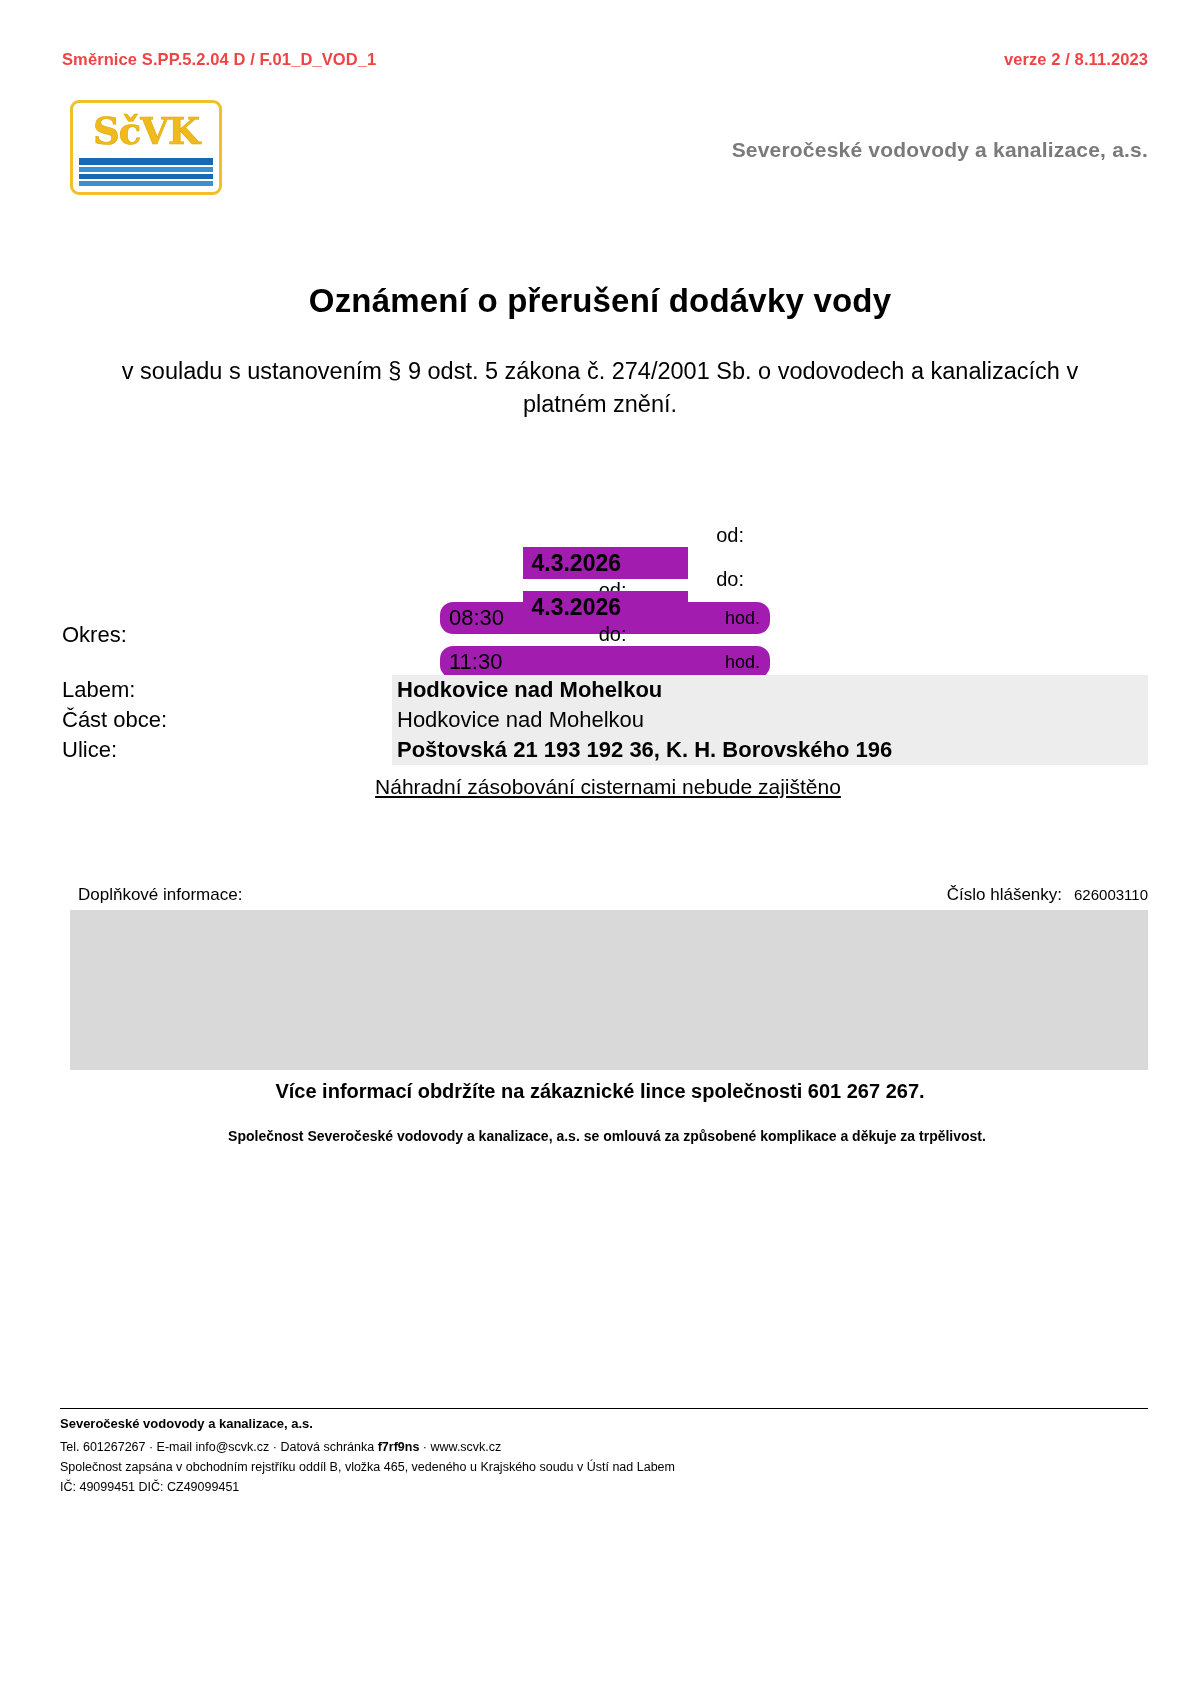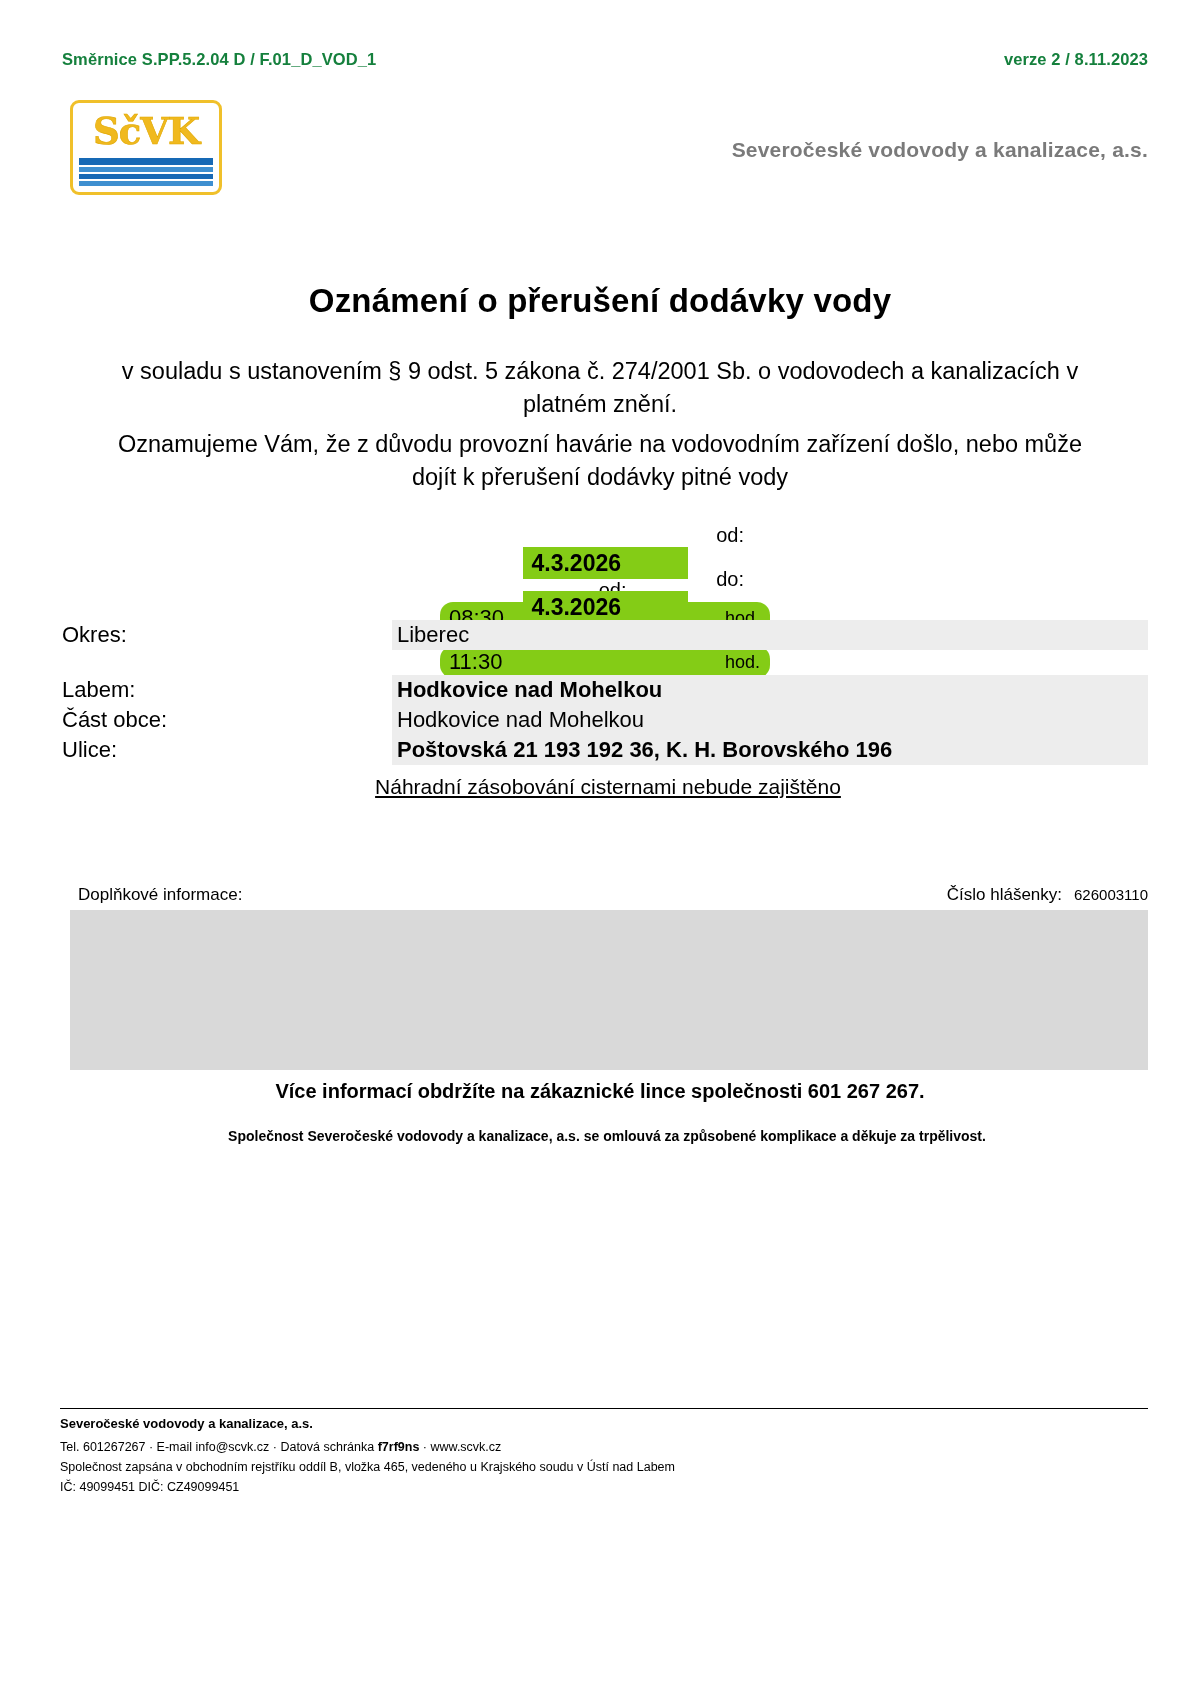--- a/index.html
+++ b/index.html
@@ -24,21 +24,21 @@
   .doc-header {
     position: absolute;
     top: 50px;
     left: 62px;
     right: 52px;
     display: flex;
     justify-content: space-between;
     align-items: baseline;
     font-size: 16.5px;
     font-weight: bold;
-    color: #15803d;
+    color: #ef4444;
     letter-spacing: 0.1px;
   }
 
   
   .brand-row {
     position: absolute;
     top: 100px;
     left: 62px;
     right: 52px;
     height: 105px;
@@ -133,21 +133,21 @@
   .dt-lbl {
     font-size: 20px;
     width: 95px;
     text-align: right;
     padding-right: 26px;
     box-sizing: border-box;
     flex: none;
   }
   .dt-lbl.first { width: 330px; }
   .dt-val {
-    background: #84cc16;
+    background: #a21caf;
     height: 32px;
     line-height: 32px;
     font-size: 23px;
     font-weight: bold;
     padding-left: 9px;
     box-sizing: border-box;
     flex: none;
   }
   .dt-val.date { width: 165px; }
   .dt-val.time {
@@ -288,21 +288,20 @@
         <div class="stripe thin"></div>
         <div class="stripe thin light"></div>
       </div>
     </div>
     <div class="company-name">Severočeské vodovody a kanalizace, a.s.</div>
   </div>
 
   <div class="doc-title">Oznámení o přerušení dodávky vody</div>
 
   <div class="intro p1">v souladu s ustanovením § 9 odst. 5 zákona č. 274/2001 Sb. o vodovodech a kanalizacích v platném znění.</div>
-  <div class="intro p2">Oznamujeme Vám, že z důvodu provozní havárie na vodovodním zařízení došlo, nebo může dojít k přerušení dodávky pitné vody</div>
 
   <div class="datetime">
     <div class="dt-row">
       <span class="dt-lbl first">od:</span>
       <span class="dt-val date">4.3.2026</span>
       <span class="dt-spacer"></span>
       <span class="dt-lbl">od:</span>
       <span class="dt-val time">
         <span>08:30</span>
         <span class="dt-hod">hod.</span>
@@ -316,21 +315,20 @@
       <span class="dt-val time">
         <span>11:30</span>
         <span class="dt-hod">hod.</span>
       </span>
     </div>
   </div>
 
   <div class="addr addr-okres">
     <div class="addr-row">
       <span class="addr-lbl">Okres:</span>
-      <span class="addr-val">Liberec</span>
     </div>
   </div>
 
   <div class="addr addr-obec">
     <div class="addr-row">
       <span class="addr-lbl">Labem:</span>
       <span class="addr-val bold">Hodkovice nad Mohelkou</span>
     </div>
     <div class="addr-row">
       <span class="addr-lbl">Část obce:</span>

